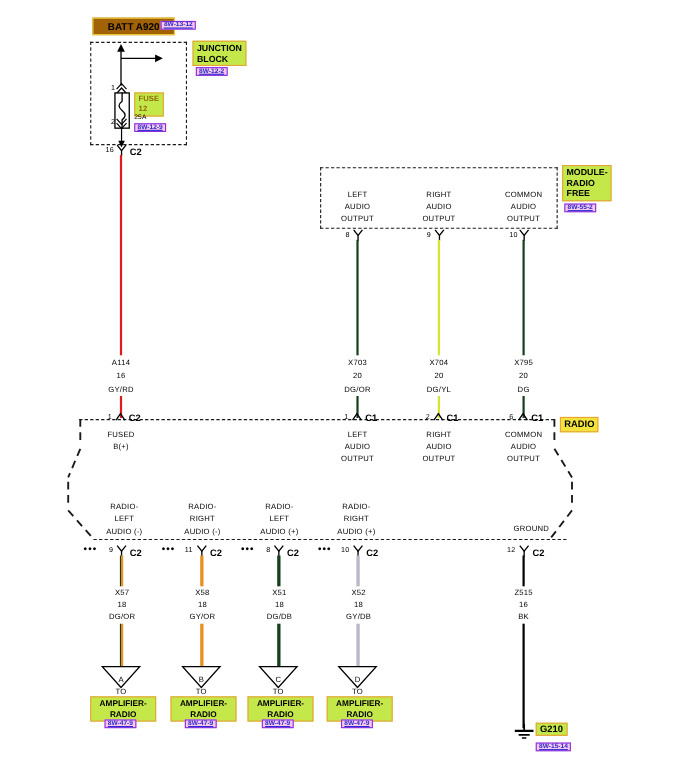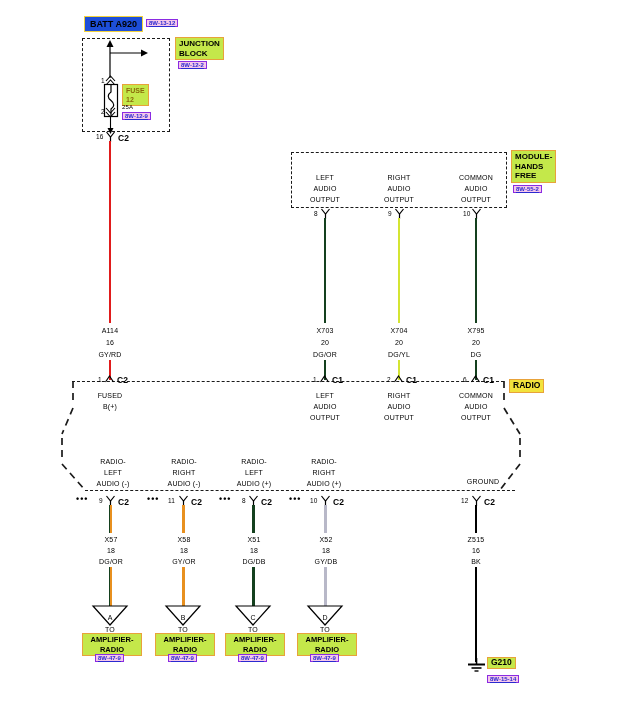--- a/index.html
+++ b/index.html
@@ -47,23 +47,23 @@
     font-family: "Liberation Sans", sans-serif;
   }
 
   
   .hl-green {
     background: #c4e84a;
     border: 1px solid #e8a23a;
     padding: 1px 3px;
   }
   .hl-yellow {
-    background: #1d4ed8;
+    background: #a16207;
     border: 1.5px solid #f2d23c;
-    padding: 2px 5px;
+    padding: 2px 13px;
     font-size: 9px;
     font-weight: bold;
   }
   .ref {
     position: absolute;
     font-size: 6px;
     font-weight: bold;
     color: #2a2ad0;
     background: #f6c8ea;
     border: 1px solid #8a2be2;
@@ -154,21 +154,21 @@
   <div class="wire w-red" style="left:109px; top:141px; width:2.4px; height:182px;"></div>
 
   <div class="lbl c" style="left:110px; top:327px;">A114</div>
   <div class="lbl c" style="left:110px; top:339px;">16</div>
   <div class="lbl c" style="left:110px; top:351px;">GY/RD</div>
   <div class="wire w-red" style="left:109px; top:360px; width:2.4px; height:20px;"></div>
 
   <div class="dashbox" style="left:291px; top:152px; width:216px; height:56px;"></div>
 
   <div class="bigname hl-green" style="left:511px; top:150px;">MODULE-
-HANDS
+RADIO
 FREE</div>
   <div class="ref" style="left:513px; top:185px;">8W-55-2</div>
 
   <div class="lbl c" style="left:325px; top:172px; text-align:center; line-height:11px; white-space:pre-line;">LEFT
 AUDIO
 OUTPUT</div>
   <div class="lbl pin" style="left:314px; top:210px;">8</div>
   <svg class="abs" style="left:320px; top:208px;" width="12" height="12">
     <polyline points="1.5,1 5.5,6 9.5,1" fill="none" stroke="#000" stroke-width="1.2"></polyline>
     <line x1="5.5" y1="6" x2="5.5" y2="11" stroke="#000" stroke-width="1.2"></line>

